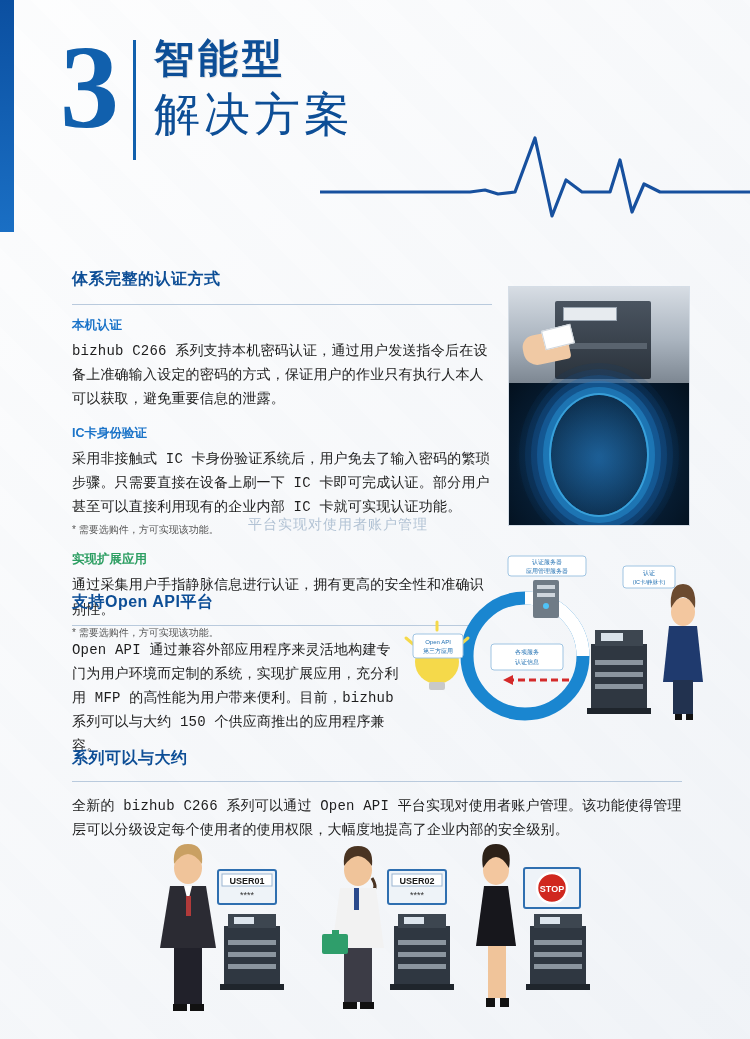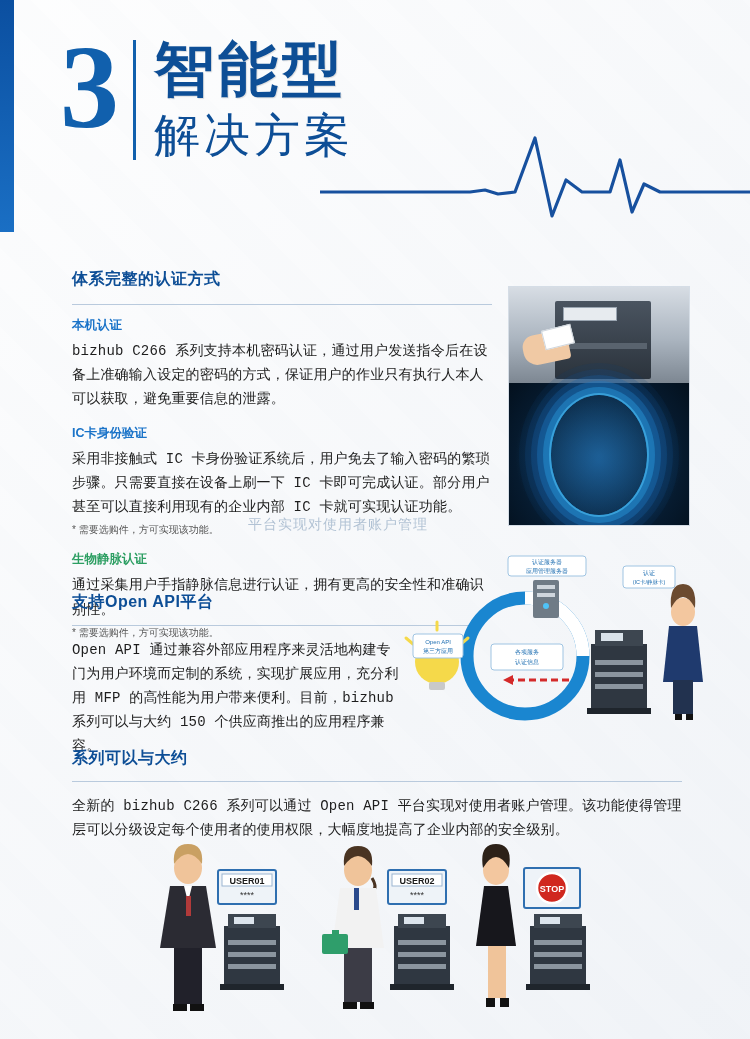--- a/index.html
+++ b/index.html
@@ -39,22 +39,22 @@
     letter-spacing: -2px;
     text-shadow: 1px 1px 0 rgba(255,255,255,0.6);
   }
   .title-divider {
     width: 3px; align-self: stretch; margin: 6px 18px 8px 16px;
     background: #1160ad;
     min-height: 120px;
   }
   .title-block { padding-top: 4px; }
   .title-line1 {
-    font-family: Liberation Sans, sans-serif;
-    font-size: 60px; font-weight: 700; color: #0d4e96;
+    font-family: Liberation Serif, serif;
+    font-size: 40px; font-weight: 700; color: #0d4e96;
     letter-spacing: 4px; line-height: 1.05;
     text-shadow: 1px 1px 1px rgba(0,0,0,0.12);
   }
   .title-line2 {
     font-family: "Liberation Serif", serif;
     font-size: 46px; font-weight: 400; color: #0d4e96;
     letter-spacing: 4px; line-height: 1.1; margin-top: 10px;
   }
   .ecg {
     position: absolute; right: 0; top: 120px; width: 430px; height: 110px;
@@ -185,21 +185,21 @@
       <div class="body-text">bizhub C266 系列支持本机密码认证，通过用户发送指令后在设备上准确输入设定的密码的方式，保证用户的作业只有执行人本人可以获取，避免重要信息的泄露。</div>
     </div>
 
     <div class="blk">
       <div class="sub-title">IC卡身份验证</div>
       <div class="body-text">采用非接触式 IC 卡身份验证系统后，用户免去了输入密码的繁琐步骤。只需要直接在设备上刷一下 IC 卡即可完成认证。部分用户甚至可以直接利用现有的企业内部 IC 卡就可实现认证功能。</div>
       <div class="note">* 需要选购件，方可实现该功能。</div>
     </div>
 
     <div class="blk">
-      <div class="sub-title green">生物静脉认证</div>
+      <div class="sub-title green">实现扩展应用</div>
       <div class="body-text">通过采集用户手指静脉信息进行认证，拥有更高的安全性和准确识别性。</div>
       <div class="note">* 需要选购件，方可实现该功能。</div>
     </div>
   </div>
 
   <div class="photo-col">
     <div class="photo-printer">
       <div class="pp-body"></div>
       <div class="pp-panel"></div>
       <div class="pp-tray"></div>

